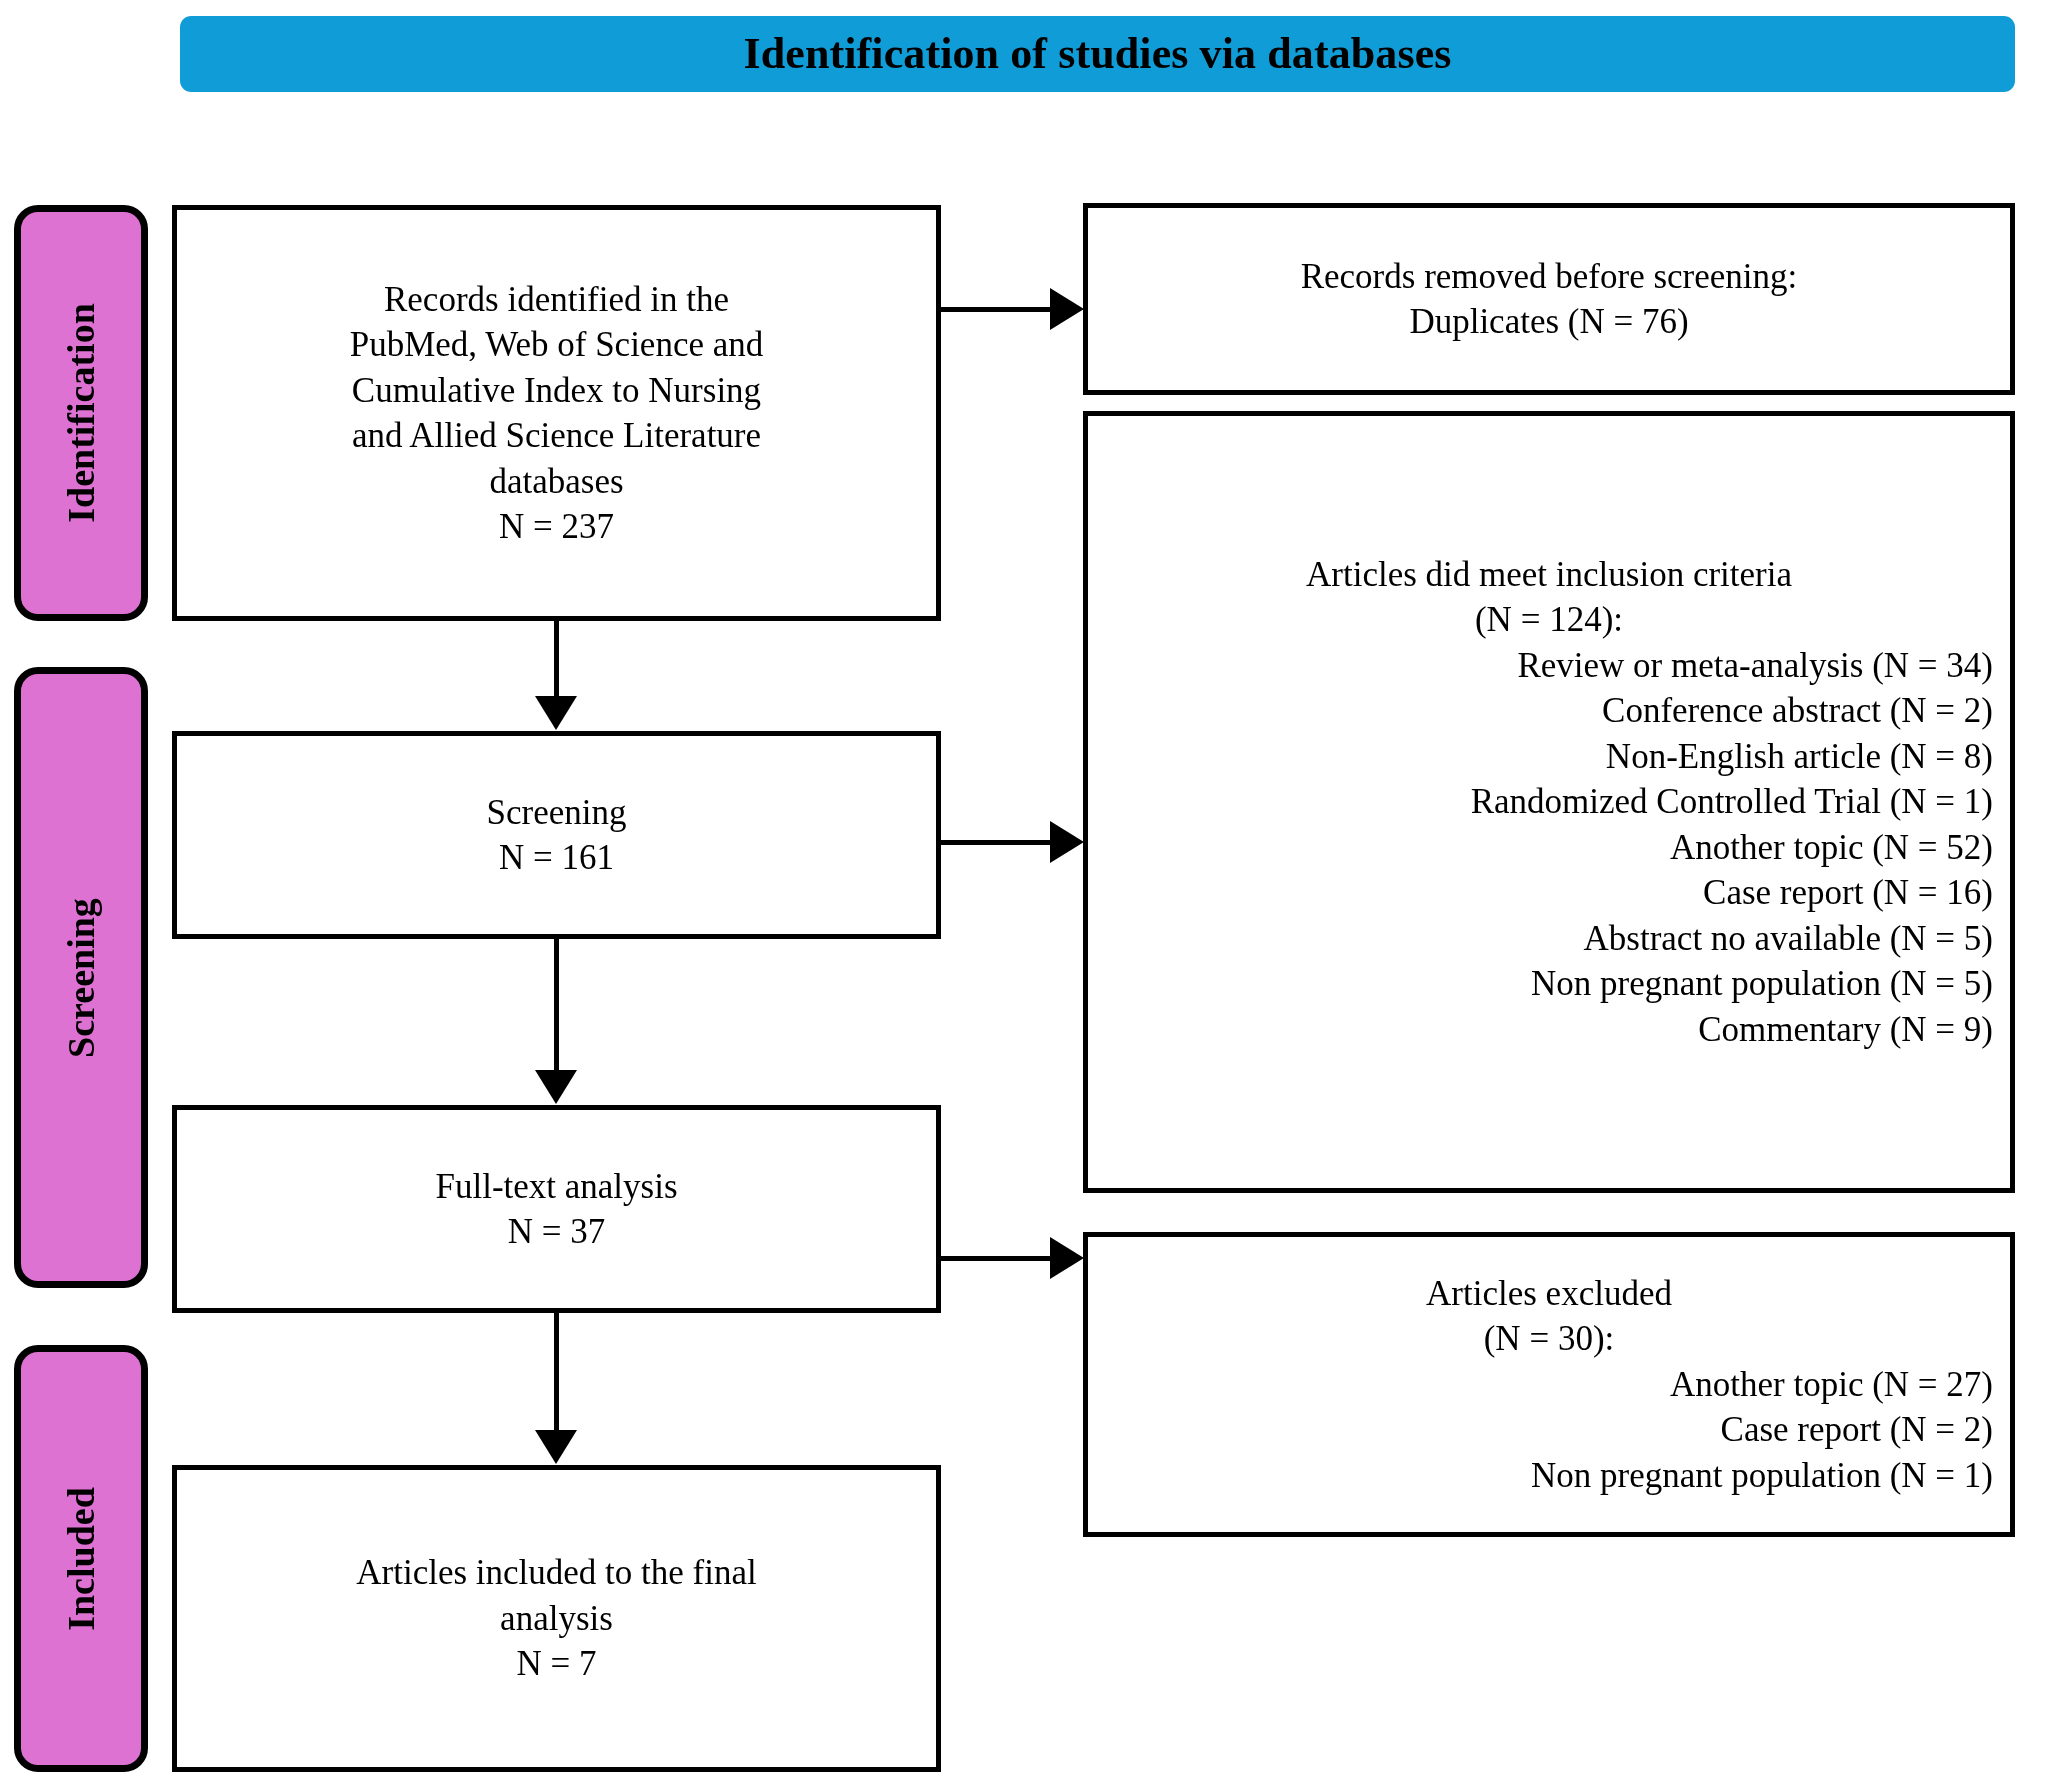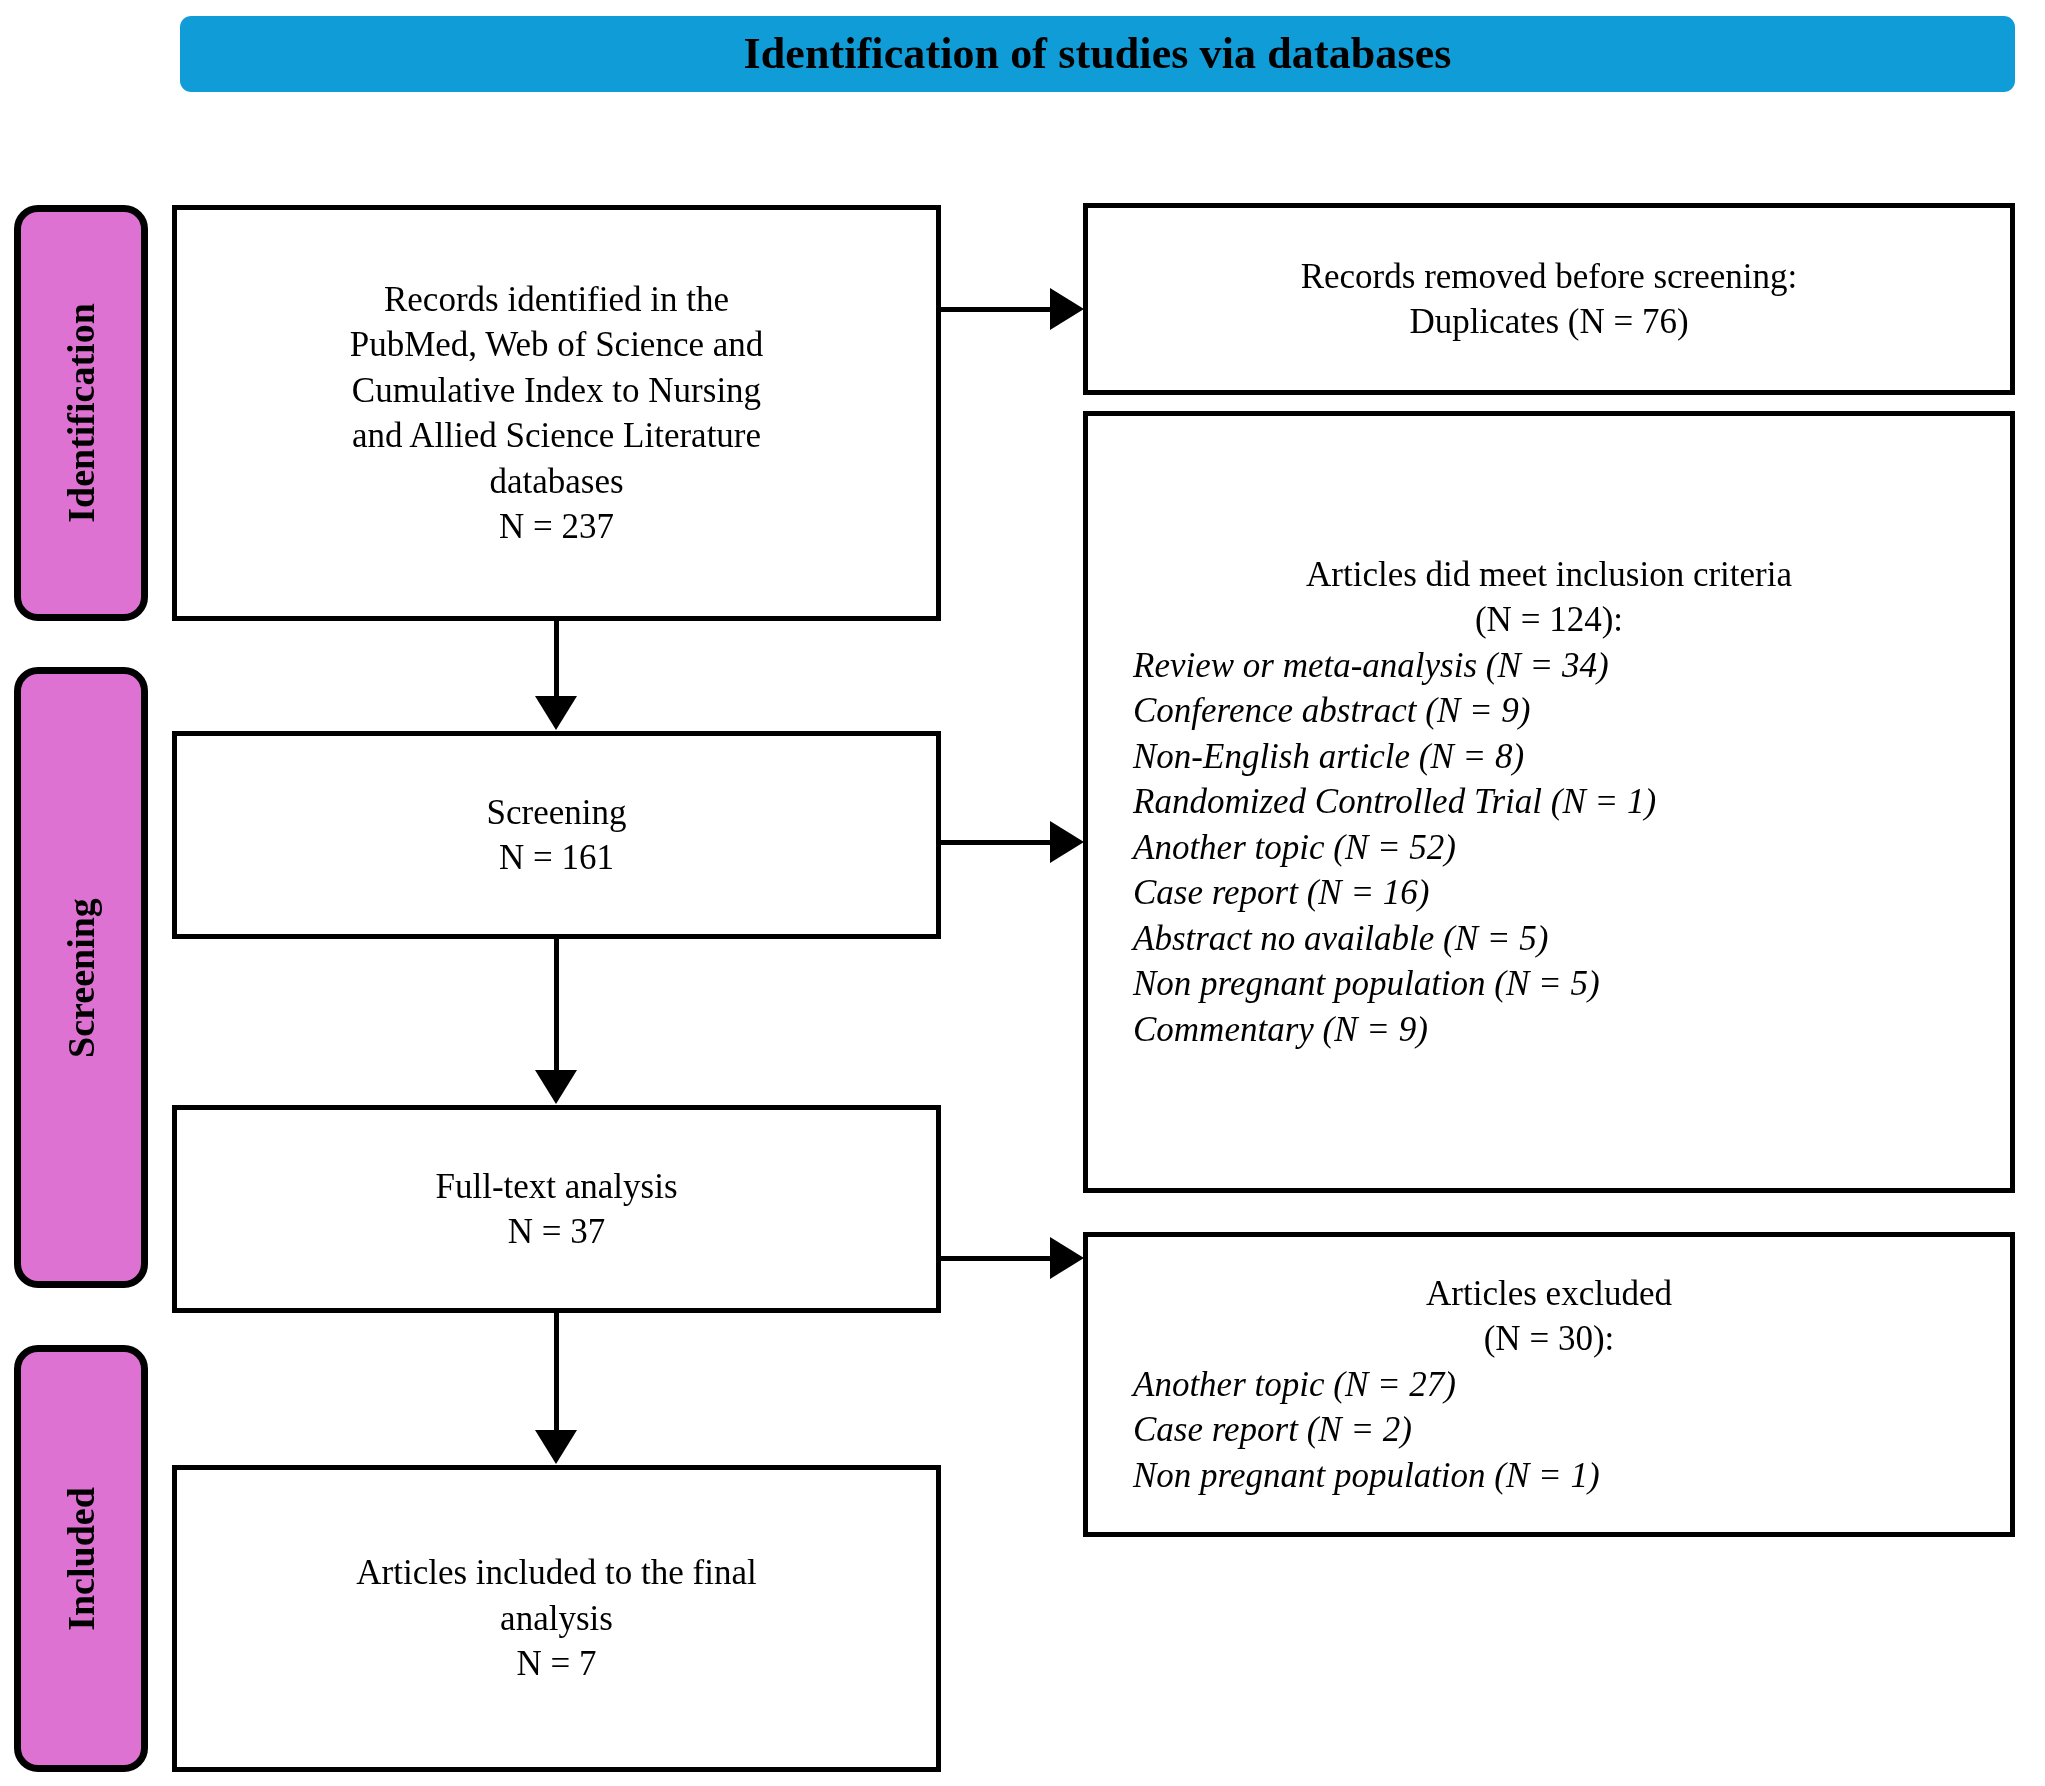--- a/index.html
+++ b/index.html
@@ -23,21 +23,21 @@
                       transform-origin:center center;
                       font-size:38px;font-weight:bold;white-space:nowrap;color:#000;}
 
   
   .fbox{position:absolute;background:#fff;border:5px solid #000;
         box-sizing:border-box;display:flex;flex-direction:column;
         align-items:center;justify-content:center;}
   .fbox .ln{font-size:35px;line-height:1.30;text-align:center;white-space:nowrap;}
   .fbox.left-list{align-items:stretch;justify-content:center;}
   .fbox.left-list .ctr{text-align:center;}
-  .fbox.left-list .itm{text-align:left;padding-left:28px;font-style:italic;}
+  .fbox.left-list .itm{text-align:right;padding-left:28px;}
   .pad{padding:7px 17px;}
 
   
   .vline{position:absolute;width:5px;background:#000;}
   .vhead{position:absolute;width:0;height:0;
          border-left:21px solid transparent;border-right:21px solid transparent;
          border-top:34px solid #000;}
   .hline{position:absolute;height:5px;background:#000;}
   .hhead{position:absolute;width:0;height:0;
          border-top:21px solid transparent;border-bottom:21px solid transparent;
@@ -73,21 +73,21 @@
 
   <div class="fbox" style="left:1083px;top:203px;width:932px;height:192px;">
     <div class="ln">Records removed before screening:</div>
     <div class="ln">Duplicates (N = 76)</div>
   </div>
 
   <div class="fbox left-list pad" style="left:1083px;top:411px;width:932px;height:782px;">
     <div class="ln ctr">Articles did meet inclusion criteria</div>
     <div class="ln ctr">(N = 124):</div>
     <div class="ln itm">Review or meta-analysis (N = 34)</div>
-    <div class="ln itm">Conference abstract (N = 9)</div>
+    <div class="ln itm">Conference abstract (N = 2)</div>
     <div class="ln itm">Non-English article (N = 8)</div>
     <div class="ln itm">Randomized Controlled Trial (N = 1)</div>
     <div class="ln itm">Another topic (N = 52)</div>
     <div class="ln itm">Case report (N = 16)</div>
     <div class="ln itm">Abstract no available (N = 5)</div>
     <div class="ln itm">Non pregnant population (N = 5)</div>
     <div class="ln itm">Commentary (N = 9)</div>
   </div>
 
   <div class="fbox" style="left:172px;top:731px;width:769px;height:208px;">

